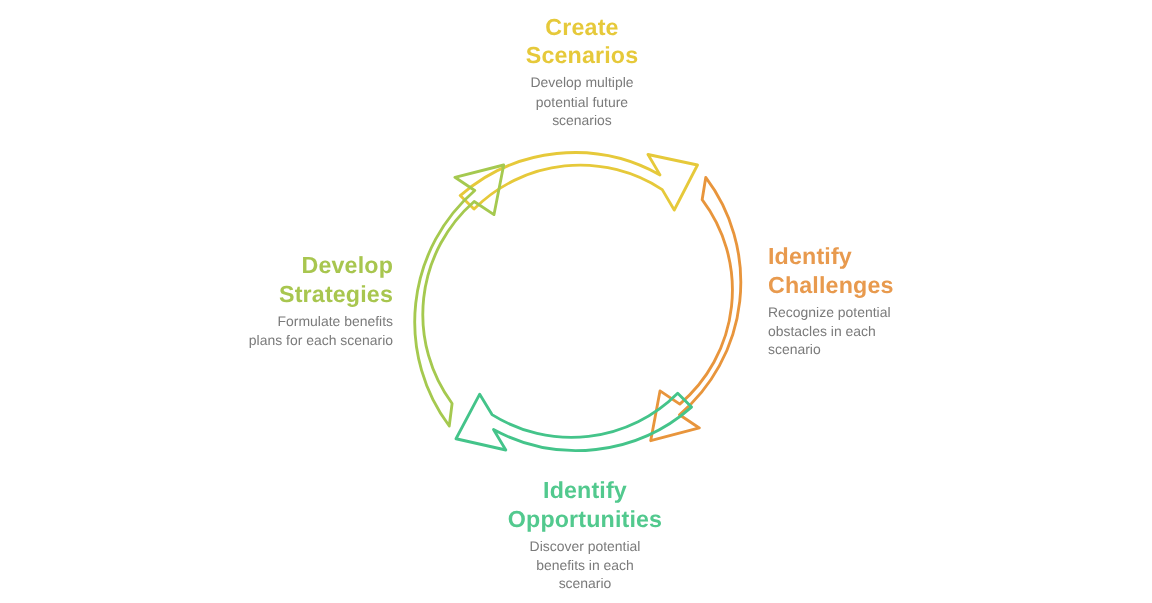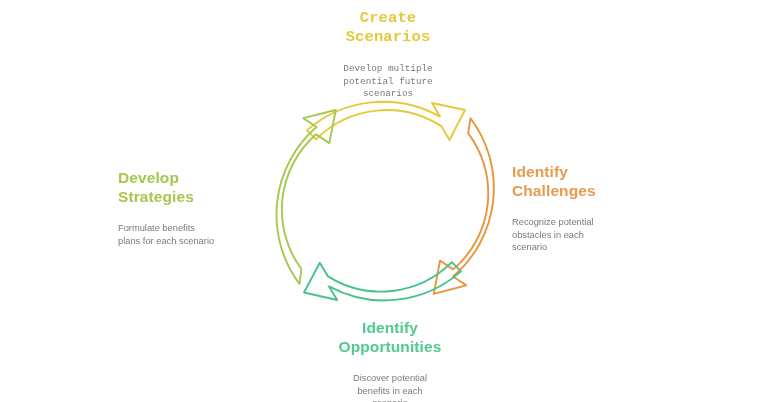--- a/index.html
+++ b/index.html
@@ -37,30 +37,29 @@
     line-height: 19px;
     letter-spacing: 0.1px;
     white-space: pre-line;
   }
   .node-desc {
     font-size: 9.3px;
     font-weight: normal;
     line-height: 12.6px;
     color: #7a7a7a;
     white-space: pre-line;
-    margin-top: 16px;
+    margin-top: 2px;
   }
 
   
   #label-create {
     left: 318px;
     top: 9px;
     width: 140px;
     text-align: center;
-    font-family: Liberation Mono, monospace;
   }
   #label-create .node-title { color: #E6C93A; }
 
   
   #label-challenges {
     left: 512px;
     top: 162px;
     width: 150px;
     text-align: left;
   }
@@ -73,20 +72,21 @@
     width: 160px;
     text-align: center;
   }
   #label-opportunities .node-title { color: #52C98E; }
 
   
   #label-strategies {
     left: 118px;
     top: 168px;
     width: 144px;
+    text-align: right;
   }
   #label-strategies .node-title { color: #A8C64F; }
 </style>
 </head>
 <body>
 
 <div id="canvas">
 
   <svg id="cycle-svg" viewBox="0 0 768 402">
 

